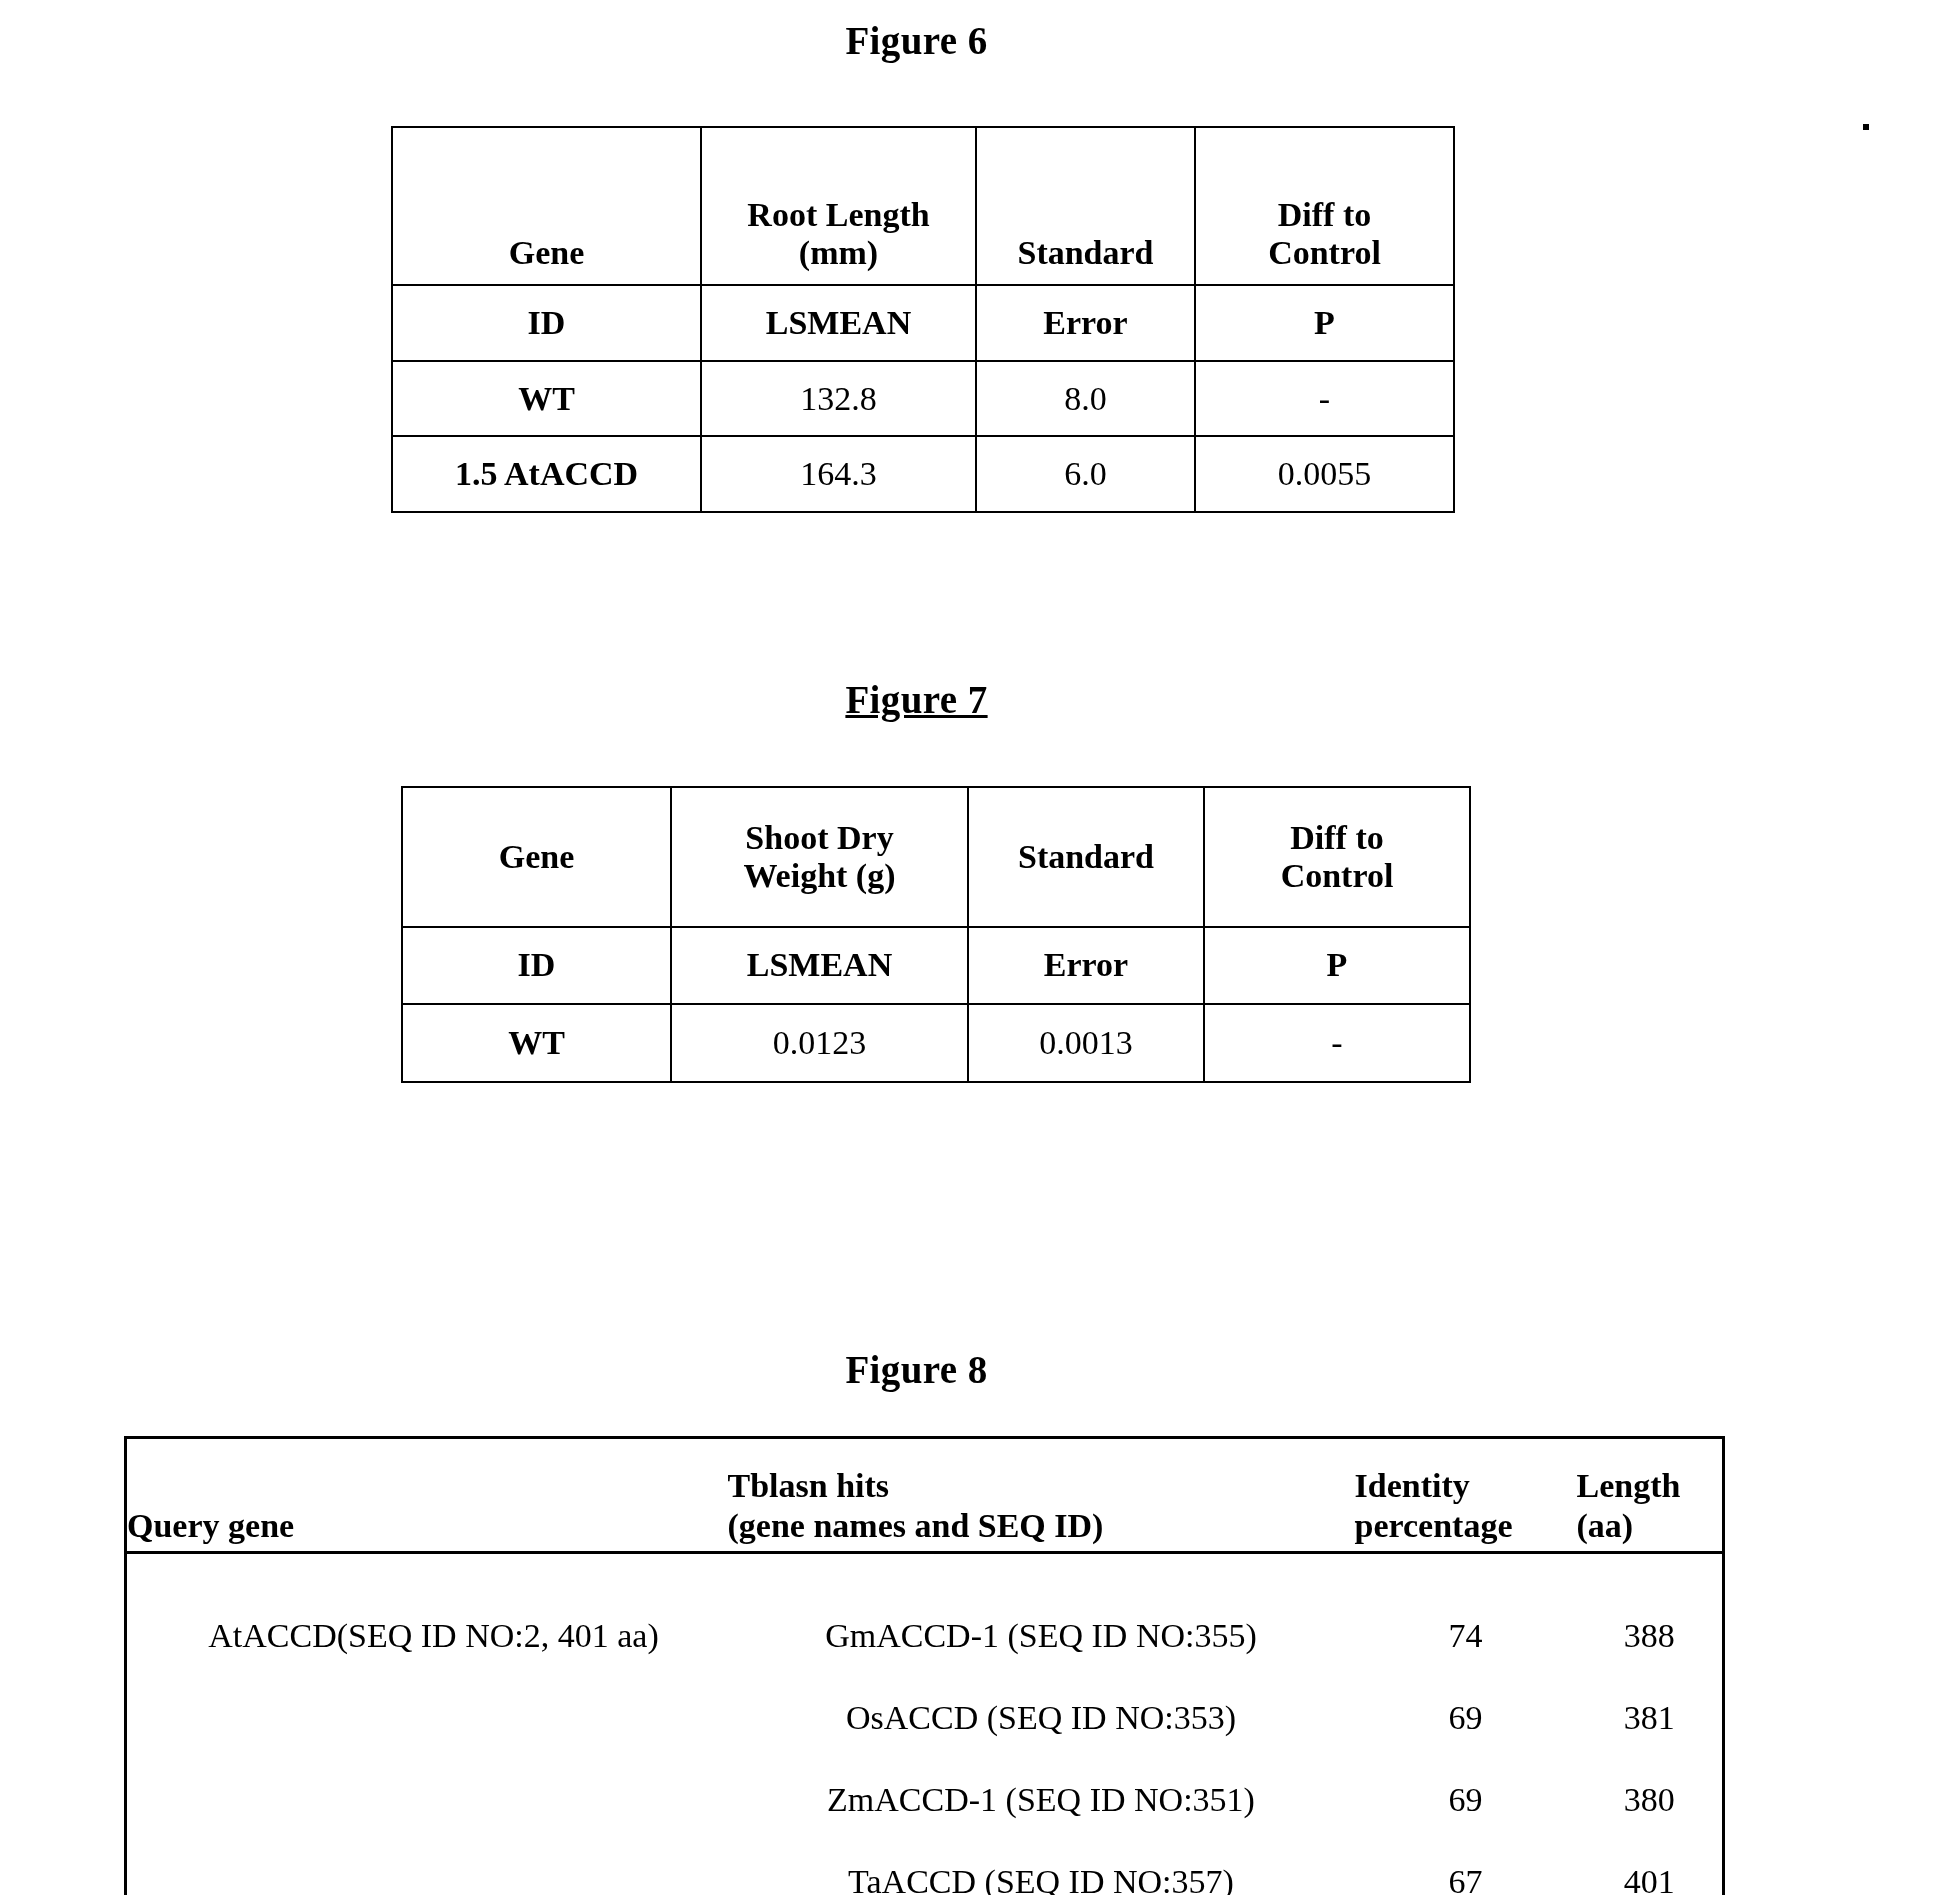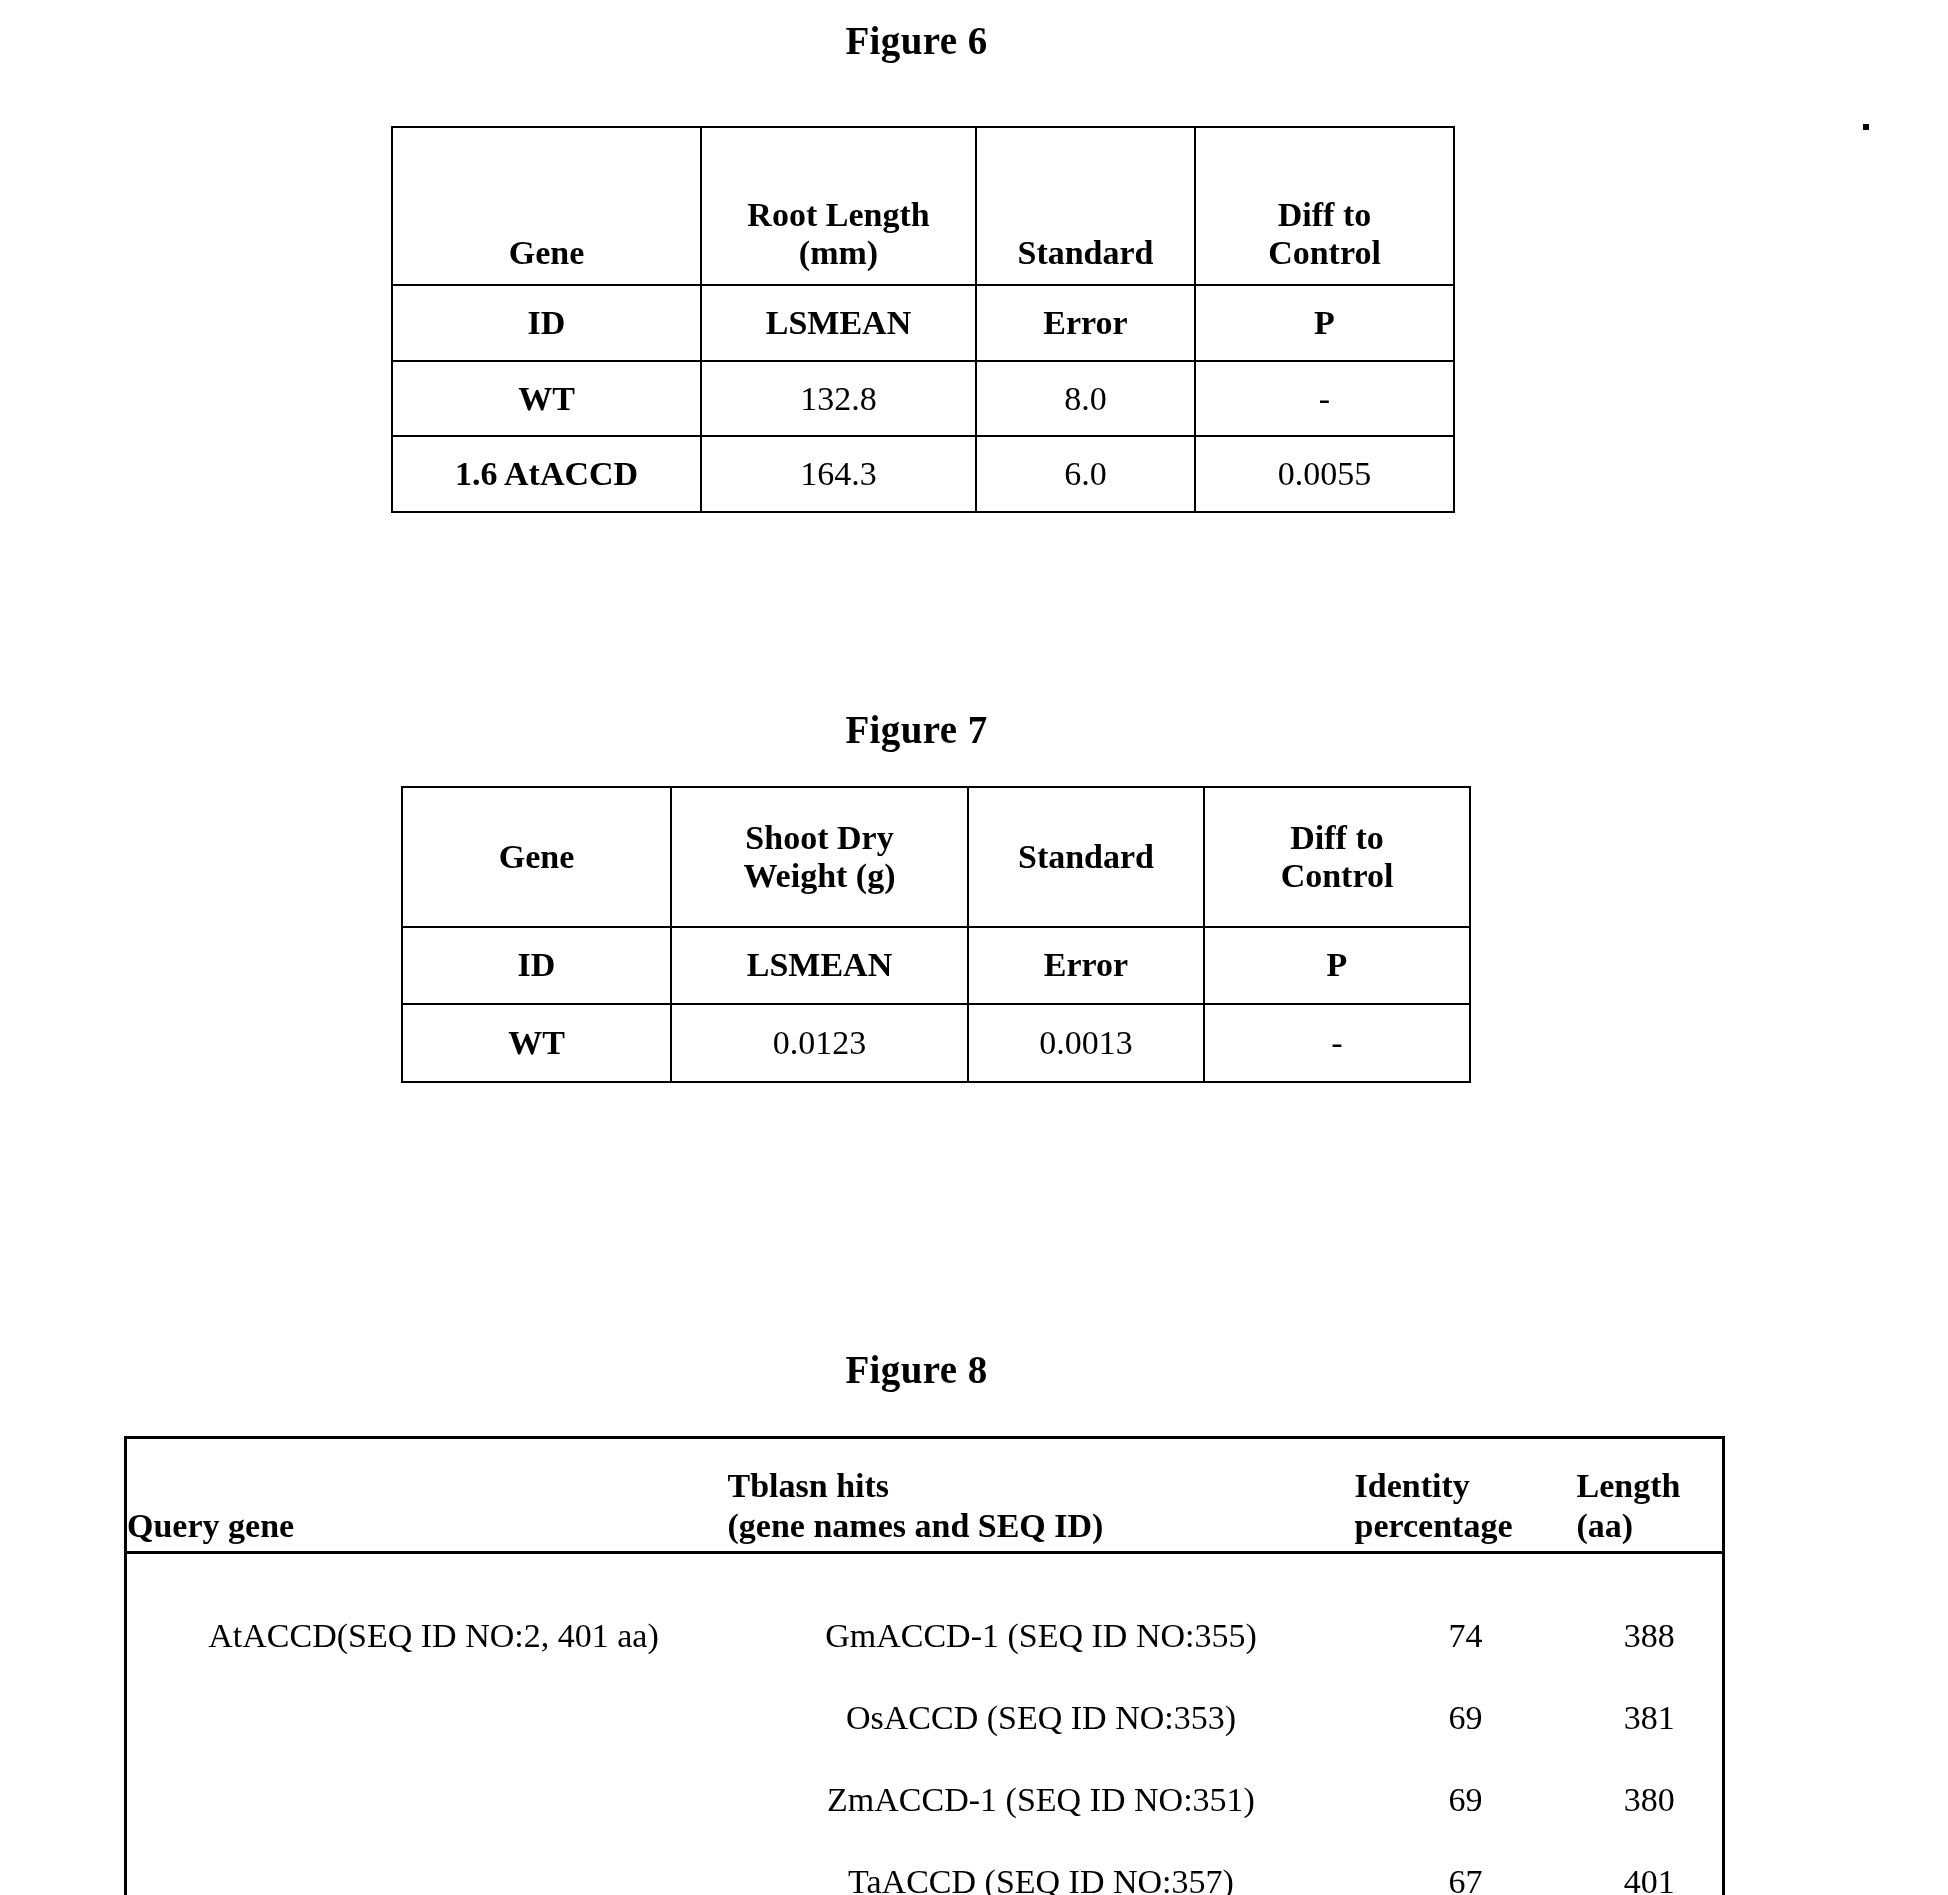--- a/index.html
+++ b/index.html
@@ -159,29 +159,29 @@
         <td class="hdr">Error</td>
         <td class="hdr">P</td>
       </tr>
       <tr>
         <td class="rowlab">WT</td>
         <td class="val">132.8</td>
         <td class="val">8.0</td>
         <td class="val">-</td>
       </tr>
       <tr>
-        <td class="rowlab">1.6 AtACCD</td>
+        <td class="rowlab">1.5 AtACCD</td>
         <td class="val">164.3</td>
         <td class="val">6.0</td>
         <td class="val">0.0055</td>
       </tr>
     </tbody>
   </table>
 
-  <div class="fig-title" style="top:707px;">Figure 7</div>
+  <div class="fig-title" style="top:677px;text-decoration:underline;">Figure 7</div>
 
   <table class="grid" id="table-fig7">
     <colgroup>
       <col style="width:269px">
       <col style="width:297px">
       <col style="width:236px">
       <col style="width:266px">
     </colgroup>
     <tbody>
       <tr class="head-tall">

